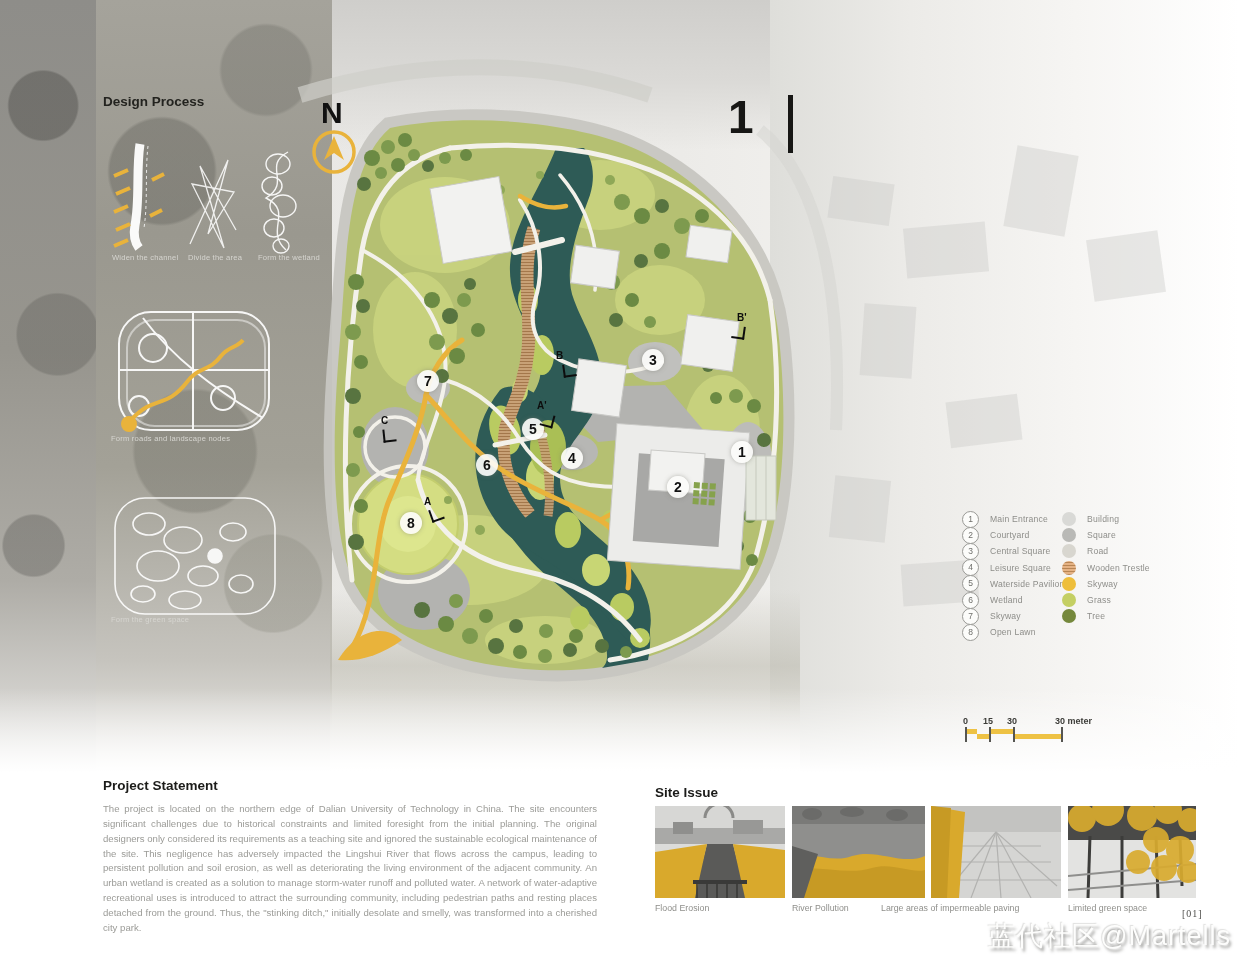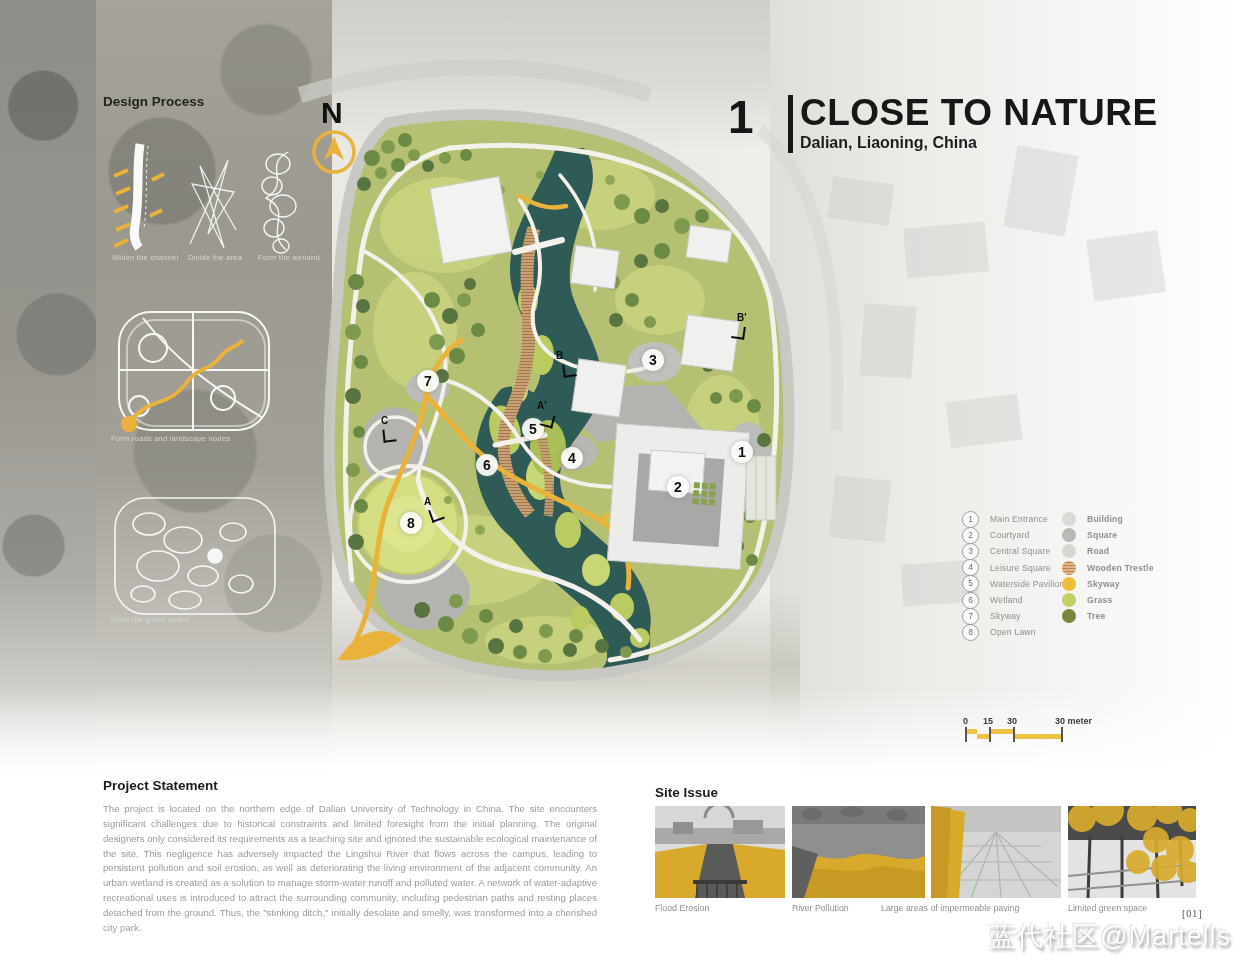--- a/index.html
+++ b/index.html
@@ -303,24 +303,20 @@
   <div class="abs bg-lower"></div>
 
   <div class="abs north-n" style="left:321px;top:96px;">N</div>
   <svg class="abs" style="left:308px;top:126px;" width="52" height="52">
     <circle cx="26" cy="26" r="20" fill="none" stroke="#e9b33b" stroke-width="3.5"></circle>
     <path d="M 26,10 L 36,34 L 26,27 L 16,34 Z" fill="#e9b33b"></path>
   </svg>
 
   <div class="abs title-num" style="left:728px;top:90px;">1</div>
   <div class="abs title-bar" style="left:788px;top:95px;"></div>
-  <div class="abs" style="left:800px;top:94px;">
-    <div class="title-main">CLOSE TO NATURE</div>
-    <div class="title-sub">Dalian, Liaoning, China</div>
-  </div>
 
   <div class="abs dp-heading" style="left:103px;top:94px;">Design Process</div>
 
   <svg class="abs" style="left:108px;top:140px;" width="62" height="112">
     <path d="M 32,4 C 28,30 32,60 27,85 C 25,96 28,104 31,108" stroke="#fff" stroke-width="9" fill="none" opacity=".95"></path>
     <path d="M 40,6 C 37,32 40,62 36,88" stroke="#fff" stroke-width="1" fill="none" stroke-dasharray="3 3" opacity=".8"></path>
     <g stroke="#e9b33b" stroke-width="4" fill="none">
       <path d="M 20,30 L 6,36"></path>
         <path d="M 22,48 L 8,54"></path>
         <path d="M 20,66 L 6,72"></path>
@@ -427,21 +423,21 @@
         </div>
       <div class="lg-row">
           <span class="lg-num">7</span>
           <span class="lg-label">Skyway</span>
         </div>
       <div class="lg-row">
           <span class="lg-num">8</span>
           <span class="lg-label">Open Lawn</span>
         </div>
     </div>
-    <div style="position:absolute;left:100px;top:0;font-weight:bold;">
+    <div style="position:absolute;left:100px;top:0;">
       <div class="lg-row">
           <span class="lg-swatch" style="background-color: rgb(217, 217, 214);"></span>
           <span class="lg-label">Building</span>
         </div>
       <div class="lg-row">
           <span class="lg-swatch" style="background-color: rgb(185, 185, 182);"></span>
           <span class="lg-label">Square</span>
         </div>
       <div class="lg-row">
           <span class="lg-swatch" style="background-color: rgb(216, 214, 207);"></span>

